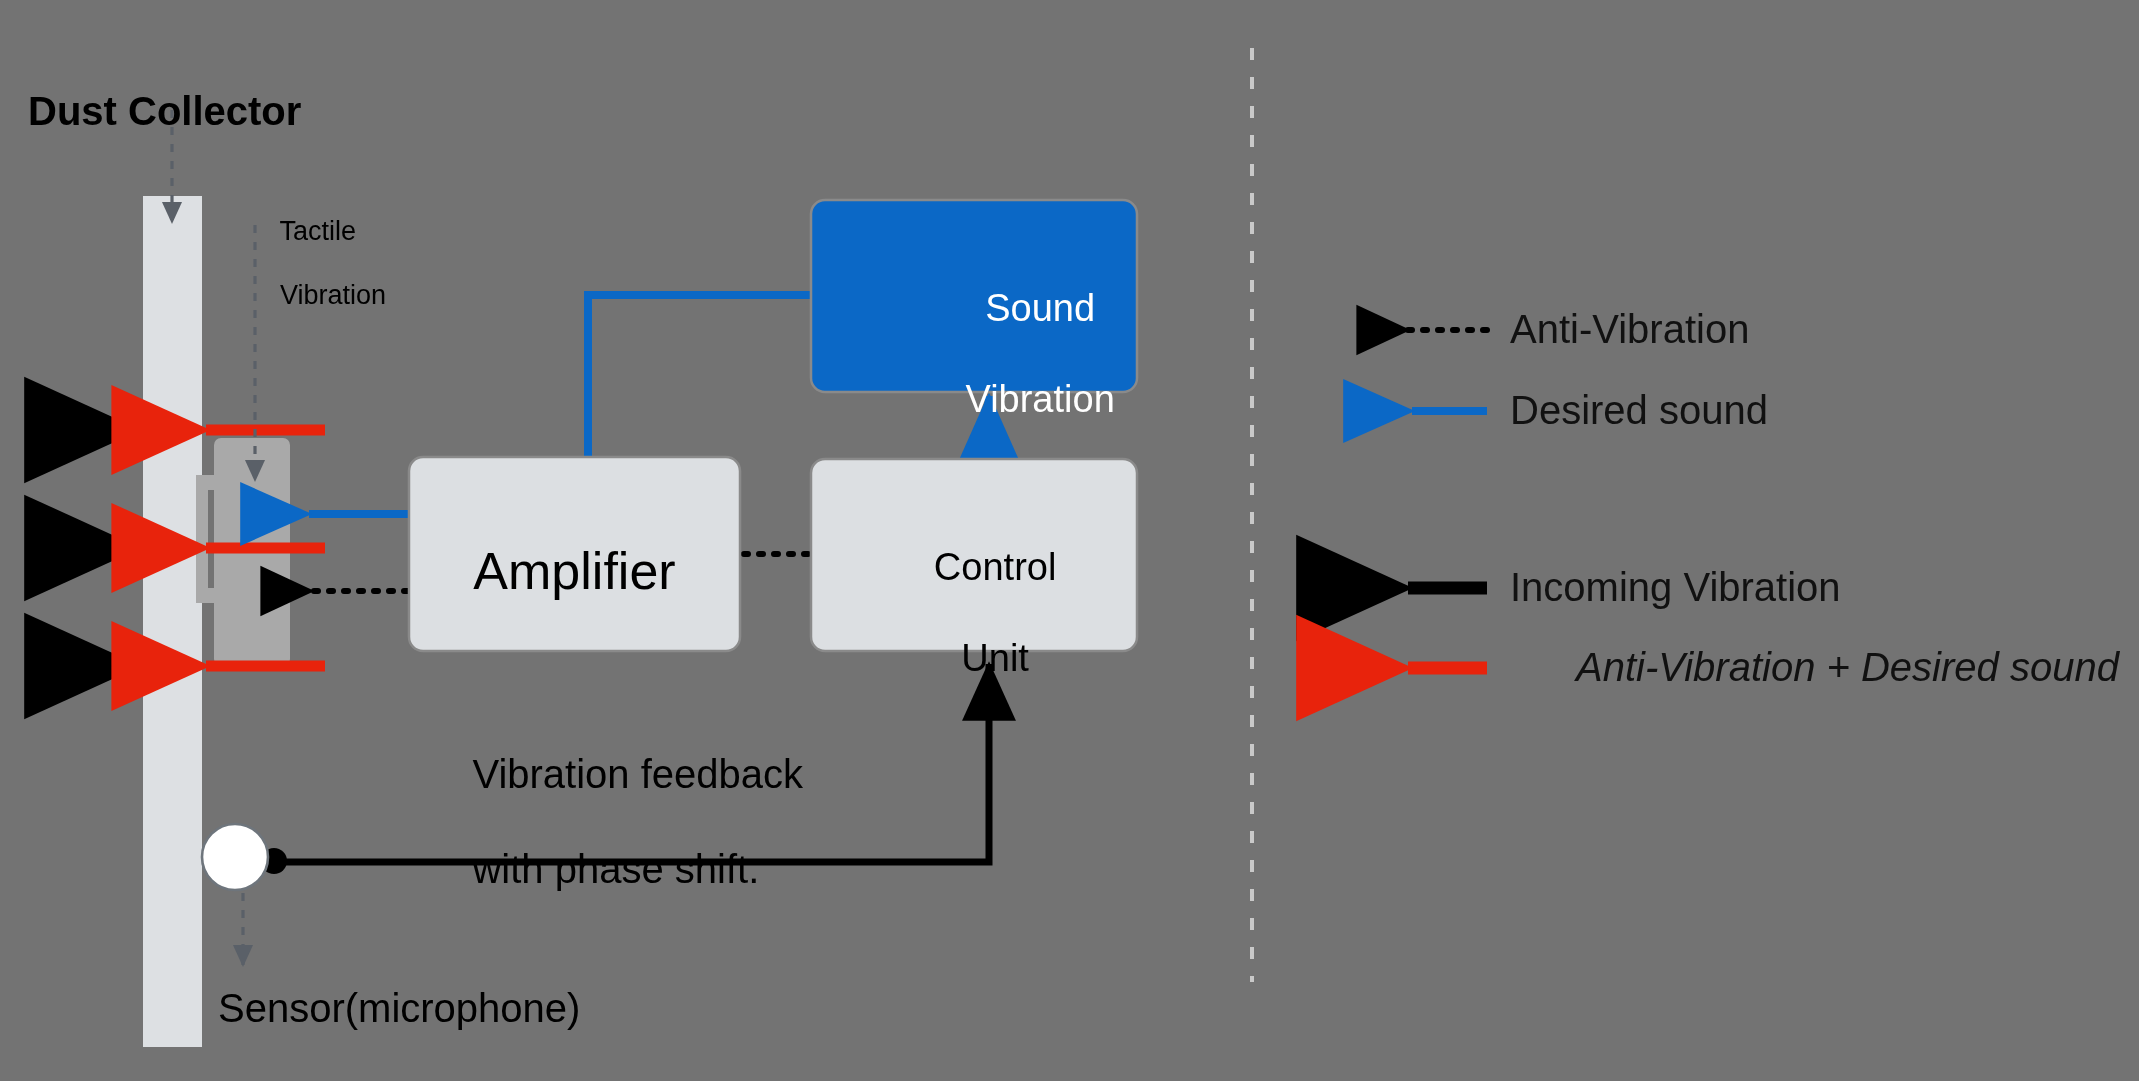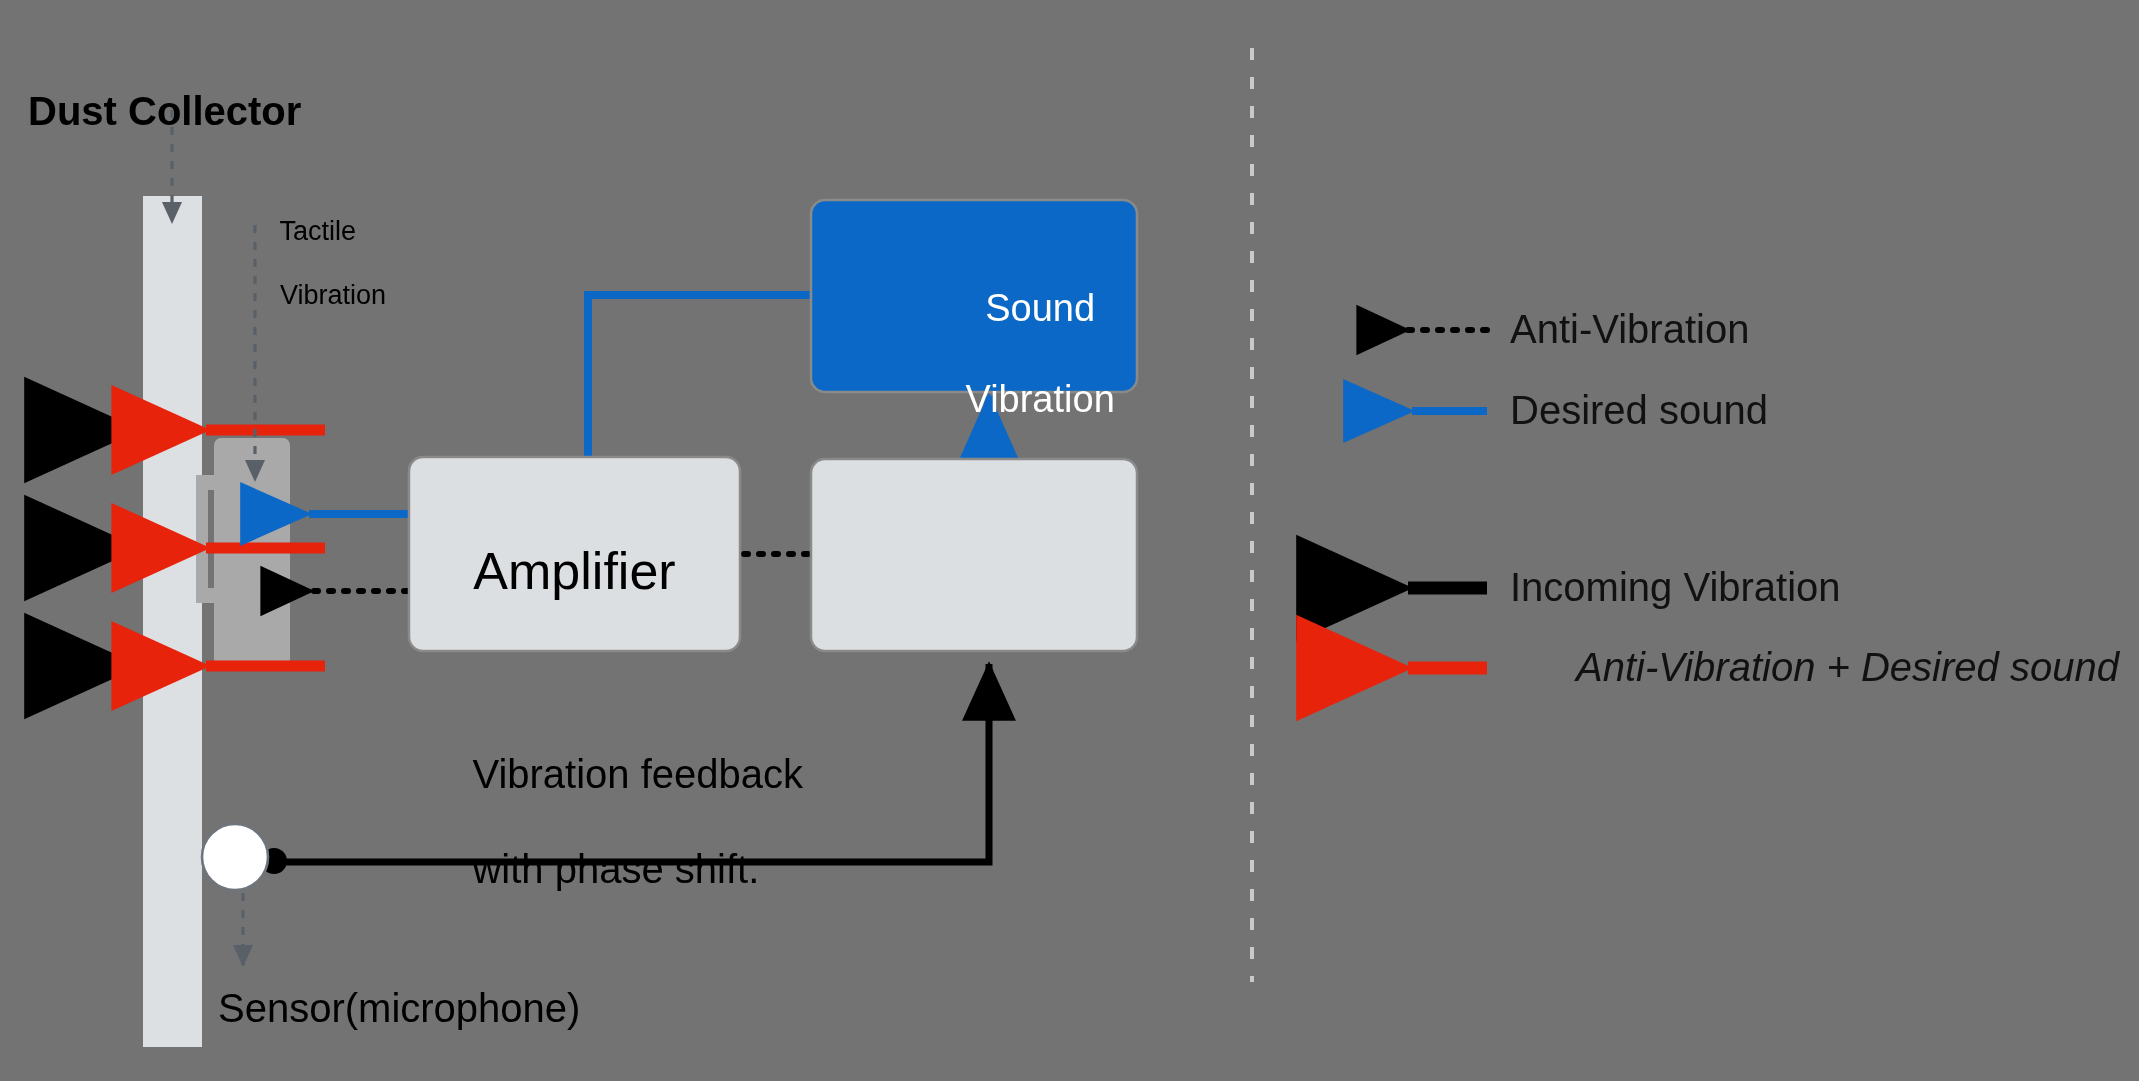--- a/index.html
+++ b/index.html
@@ -144,19 +144,23 @@
 
   <div class="lbl" style="left:218px; top:985px; font-size:40px;">Sensor(microphone)</div>
 
   <div class="boxlbl" style="left:856px; top:240px; width:326px; font-size:38px; color:#ffffff;">
     <span>Sound</span><br>
     <span>Vibration</span>
   </div>
 
   <div class="boxlbl" style="left:409px; top:540px; width:331px; font-size:52px; color:#000000;">Amplifier</div>
 
+  <div class="boxlbl" style="left:811px; top:499px; width:326px; font-size:38px; color:#000000;">
+    <span>Control</span><br>
+    <span>Unit</span>
+  </div>
 
   <div class="legend-text" style="left:1510px; top:307px; font-size:40px;">Anti-Vibration</div>
   <div class="legend-text" style="left:1510px; top:388px; font-size:40px;">Desired sound</div>
   <div class="legend-text" style="left:1510px; top:565px; font-size:40px;">Incoming Vibration</div>
   <div class="legend-text" style="left:1576px; top:645px; font-size:40px;font-style:italic;">Anti-Vibration + Desired sound</div>
 
 </div>
 
 </body></html>

